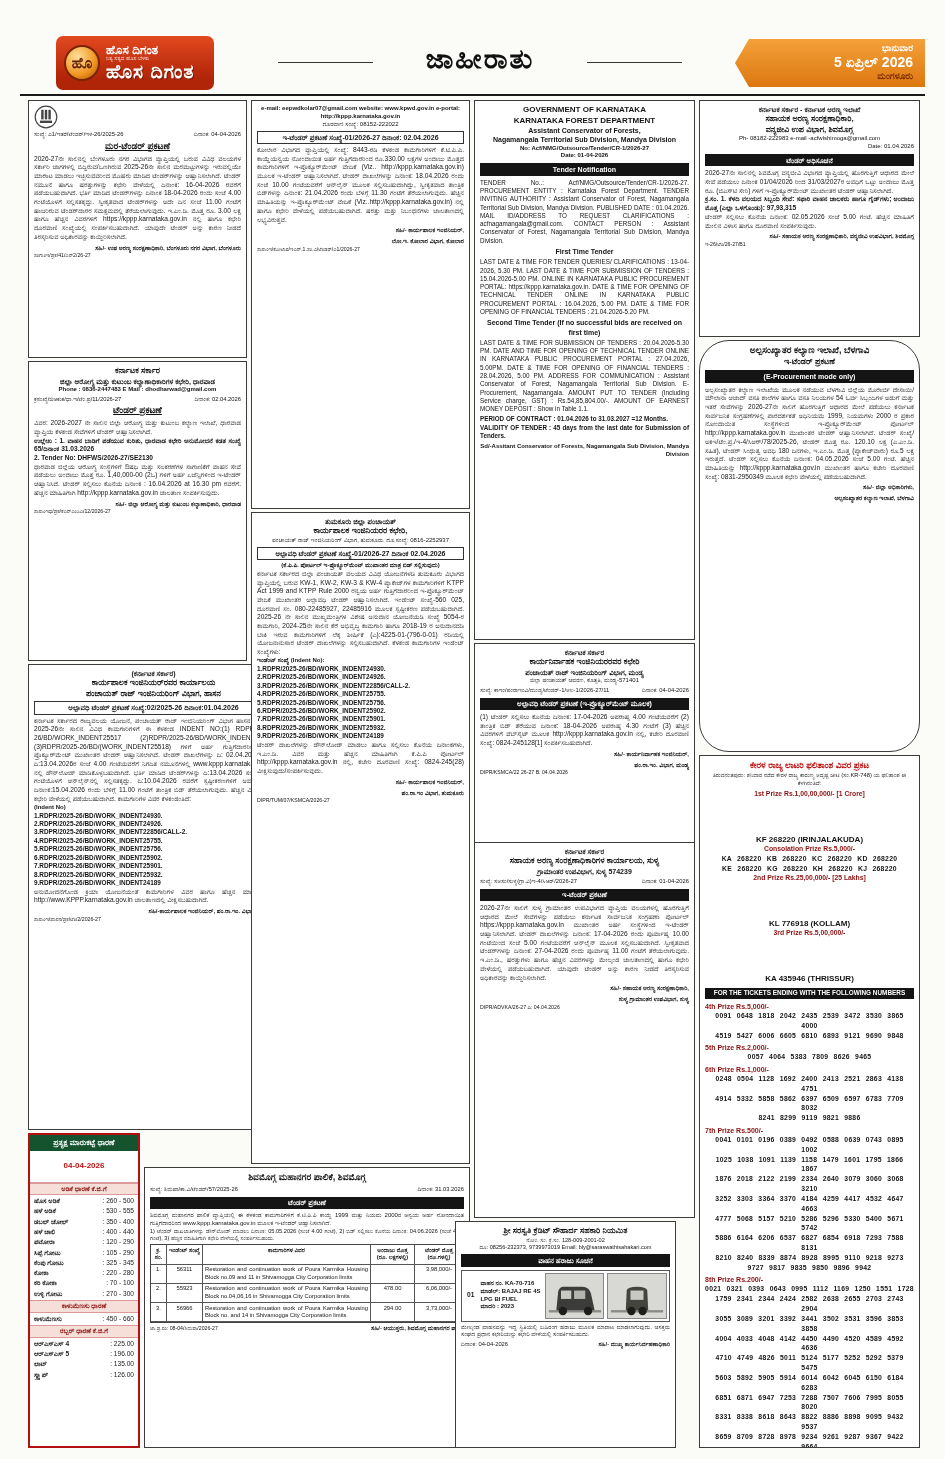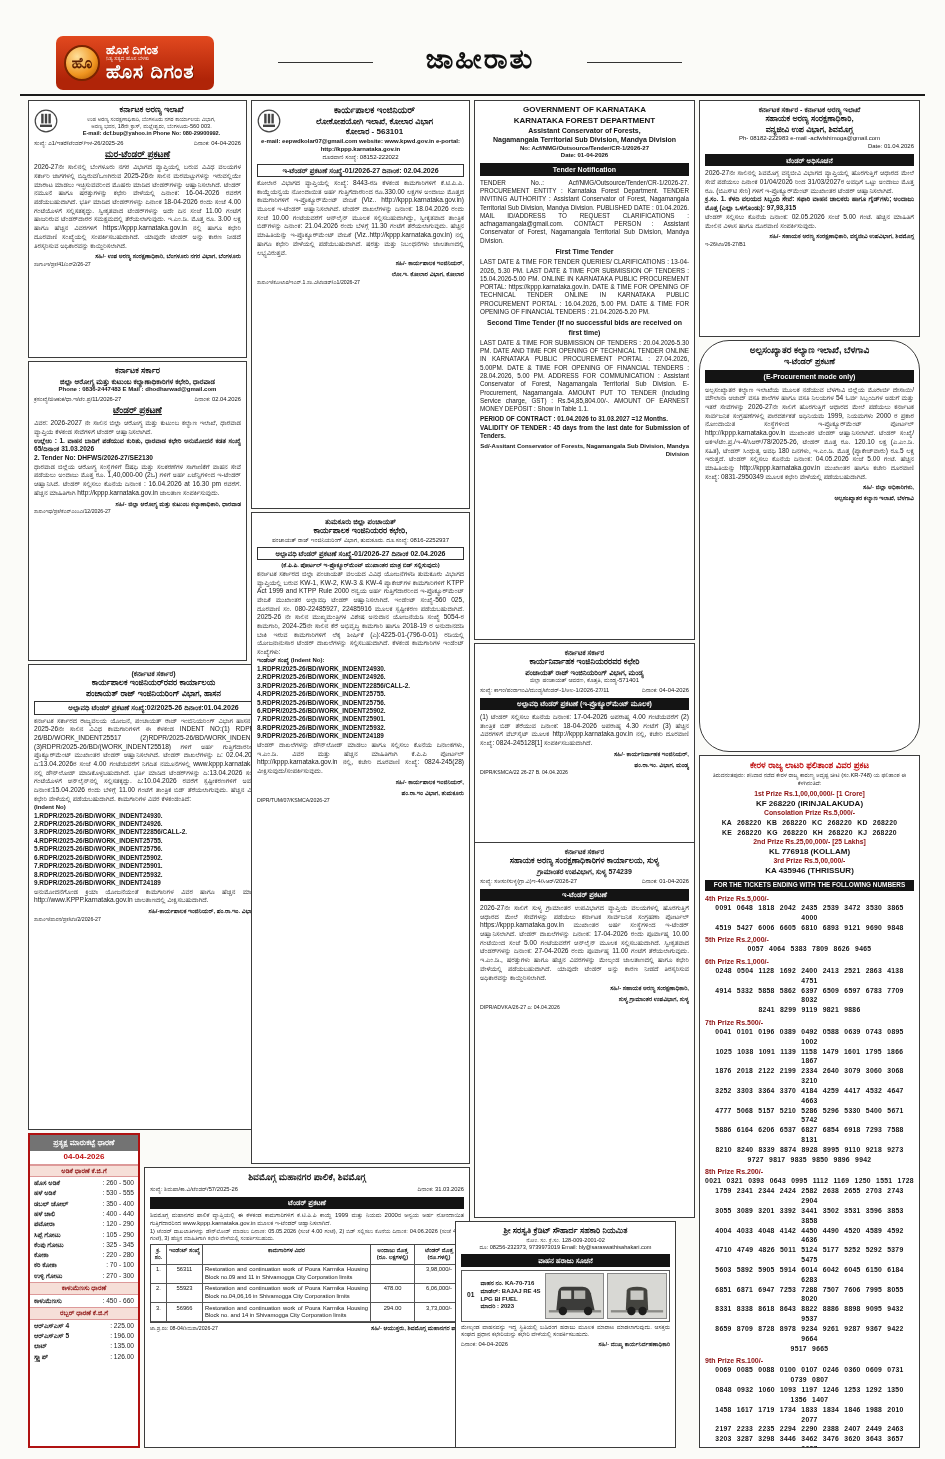--- a/index.html
+++ b/index.html
@@ -45,22 +45,22 @@
   .sign { text-align:right; text-align-last:right; font-weight:bold; margin-top:3px; }
   .adhead { display:flex; gap:4px; align-items:center; }
   .adhead .nat-emblem { flex:none; }
   .adhead-text { flex:1; }
 
   
   .indent-list div { font-weight:bold; font-size:6.4px; text-align:left; text-align-last:left; }
 
   
   .market { padding:0; border:2px solid #b01212; color:#8c0f0f; }
-  .market-title { background:#737373; color:#fff; font-weight:bold; font-size:7.6px; text-align:center; padding:3px 1px; }
-  .market-date { text-align:center; font-weight:bold; color:#c01111; font-size:8px; padding:1px; border-bottom:1px solid #d99; }
+  .market-title { background:#14532d; color:#fff; font-weight:bold; font-size:7.6px; text-align:center; padding:3px 1px; }
+  .market-date { text-align:center; font-weight:bold; color:#c01111; font-size:8px; padding:10px; border-bottom:1px solid #d99; }
   .market-sec { text-align:center; font-weight:bold; background:#f6dfd8; border-top:1px solid #d99; border-bottom:1px solid #d99;
                 color:#8c0f0f; font-size:6.6px; padding:1px; }
   .rates { padding:1px 4px; }
   .rates .rate-row { display:flex; justify-content:space-between; font-size:6.6px; color:#222; padding:.8px 0; }
   .rates .rate-row .cell:first-child { font-weight:bold; }
   .rates .rate-row .cell:last-child::before { content:":  "; }
 
   
   .sm-table { border:1px solid #444; margin-top:2px; }
   .sm-row, .sm-head { display:flex; }
@@ -79,21 +79,21 @@
   .auct-info { width:64px; font-size:6px; font-weight:bold; text-align:left; text-align-last:left; }
   .photo { width:62px; height:46px; background:#d8d8d4; border:1px solid #888; display:flex; align-items:flex-end; justify-content:center; }
   .photo svg { width:56px; height:40px; }
 
   
   .lottery { font-size:6.8px; }
   .lot-title { color:#c01111; font-weight:bold; text-align:center; text-align-last:center; font-size:8.6px; margin-bottom:1px; }
   .lot-intro { font-size:5.8px; text-align:center; text-align-last:center; margin-bottom:2px; }
   .lot-prize { text-align:center; text-align-last:center; font-weight:bold; }
   .lot-prize .plabel { color:#8c0f0f; }
-  .lot-win { text-align:center; text-align-last:center; font-weight:bold; font-size:8px; }
+  .lot-win { text-align:center; text-align-last:center; font-weight:bold; font-size:8px;margin-top:36px; }
   .lot-cons div, .lot-row { text-align:center; text-align-last:center; font-weight:bold; letter-spacing:.3px; word-spacing:3px; line-height:1.45; }
   .lot-label { font-weight:bold; color:#8c0f0f; margin-top:2.5px; font-size:7px; text-align:left; text-align-last:left; }
   .lot-bar { background:#141414; color:#fff; font-weight:bold; text-align:center; text-align-last:center; font-size:6.4px; padding:1.5px; margin:3px 0 1px; }
 
   .nat-emblem { width:24px; height:24px; }
 </style>
 </head>
 <body>
 
 <div class="page">
@@ -102,38 +102,37 @@
     <div class="logo-box">
       <div class="logo-circle">ಹೊ</div>
       <div class="logo-texts">
         <div class="logo-name">ಹೊಸ ದಿಗಂತ</div>
         <div class="logo-tagline">ನಿತ್ಯ ಸತ್ಯದ ಹೊಸ ಬೆಳಕು</div>
         <div class="logo-big">ಹೊಸ ದಿಗಂತ</div>
       </div>
     </div>
     <div class="title-wrap">
       <div class="page-title">ಜಾಹೀರಾತು</div>
+    </div>
+    <div class="date-flag">
+      <div class="df-day">ಭಾನುವಾರ</div>
+      <div class="df-date">5 ಏಪ್ರಿಲ್ 2026</div>
+      <div class="df-city">ಮಂಗಳೂರು</div>
     </div>
   </header>
 
   <section class="ad" style="left:28px;top:100px;width:219px;height:258px;">
     <div class="adhead">
       <svg class="nat-emblem" viewBox="0 0 20 20">
           <circle cx="10" cy="10" r="9" fill="none" stroke="#444"></circle>
           <rect x="6" y="4" width="2" height="8" fill="#444"></rect>
           <rect x="9" y="4" width="2" height="8" fill="#444"></rect>
           <rect x="12" y="4" width="2" height="8" fill="#444"></rect>
           <rect x="5" y="13" width="10" height="2" fill="#444"></rect>
         </svg>
-      <div class="adhead-text">
-        <div class="c b t8">ಕರ್ನಾಟಕ ಅರಣ್ಯ ಇಲಾಖೆ</div>
-        <div class="c t55">ಉಪ ಅರಣ್ಯ ಸಂರಕ್ಷಣಾಧಿಕಾರಿ, ಬೆಂಗಳೂರು ನಗರ ಕಾರ್ಯಾಲಯ ವಿಭಾಗ,</div>
-        <div class="c t55">ಅರಣ್ಯ ಭವನ, 18ನೇ ಕ್ರಾಸ್, ಮಲ್ಲೇಶ್ವರಂ, ಬೆಂಗಳೂರು-560 003.</div>
-        <div class="c t55 b">E-mail: dcf.bup@yahoo.in Phone No: 080-29900992.</div>
-      </div>
     </div>
     <div class="refline">
       <span>ಸಂಖ್ಯೆ: ಎ1/ಇತರೆ/ಟೆಂಡರ್/ಇಳ-26/2025-26</span>
       <span>ದಿನಾಂಕ: 04-04-2026</span>
     </div>
     <div class="headline">ಮರ-ಟೆಂಡರ್ ಪ್ರಕಟಣೆ</div>
     <div>2026-27ನೇ ಸಾಲಿನಲ್ಲಿ ಬೆಂಗಳೂರು ನಗರ ವಿಭಾಗದ ವ್ಯಾಪ್ತಿಯಲ್ಲಿ ಬರುವ ವಿವಿಧ ವಲಯಗಳ ಸರ್ಕಾರಿ ಜಾಗಗಳಲ್ಲಿ ಬಿದ್ದಿರುವ/ಒಣಗಿರುವ 2025-26ನೇ ಸಾಲಿನ ಮರಮಟ್ಟುಗಳನ್ನು ಇರುವಲ್ಲಿಯೇ ಮಾರಾಟ ಮಾಡಲು ಇಚ್ಛಿಸುವವರಿಂದ ಮೊಹರು ಮಾಡಿದ ಟೆಂಡರ್‌ಗಳನ್ನು ಆಹ್ವಾನಿಸಲಾಗಿದೆ. ಟೆಂಡರ್ ನಮೂನೆ ಹಾಗೂ ಷರತ್ತುಗಳನ್ನು ಕಛೇರಿ ವೇಳೆಯಲ್ಲಿ ದಿನಾಂಕ: 16-04-2026 ರವರೆಗೆ ಪಡೆಯಬಹುದಾಗಿದೆ. ಭರ್ತಿ ಮಾಡಿದ ಟೆಂಡರ್‌ಗಳನ್ನು ದಿನಾಂಕ 18-04-2026 ರಂದು ಸಂಜೆ 4.00 ಗಂಟೆಯೊಳಗೆ ಸಲ್ಲಿಸತಕ್ಕದ್ದು. ಸ್ವೀಕೃತವಾದ ಟೆಂಡರ್‌ಗಳನ್ನು ಅದೇ ದಿನ ಸಂಜೆ 11.00 ಗಂಟೆಗೆ ಹಾಜರಿರುವ ಟೆಂಡರ್‌ದಾರರ ಸಮಕ್ಷಮದಲ್ಲಿ ತೆರೆಯಲಾಗುವುದು. ಇ.ಎಂ.ಡಿ. ಮೊತ್ತ ರೂ. 3.00 ಲಕ್ಷ ಹಾಗೂ ಹೆಚ್ಚಿನ ವಿವರಗಳಿಗೆ https://kppp.karnataka.gov.in ನಲ್ಲಿ ಹಾಗೂ ಕಛೇರಿ ದೂರವಾಣಿ ಸಂಖ್ಯೆಯಲ್ಲಿ ಸಂಪರ್ಕಿಸಬಹುದಾಗಿದೆ. ಯಾವುದೇ ಟೆಂಡರ್ ಅನ್ನು ಕಾರಣ ನೀಡದೆ ತಿರಸ್ಕರಿಸುವ ಅಧಿಕಾರವನ್ನು ಕಾಯ್ದಿರಿಸಲಾಗಿದೆ.</div>
     <div class="sign t6">ಸಹಿ/- ಉಪ ಅರಣ್ಯ ಸಂರಕ್ಷಣಾಧಿಕಾರಿ, ಬೆಂಗಳೂರು ನಗರ ವಿಭಾಗ, ಬೆಂಗಳೂರು</div>
     <div class="t5">ಸಂಗಾಂಇ/ಪ್ರಕ/41/ಎಸ್2/26-27</div>
   </section>
@@ -249,34 +248,20 @@
           <span class="cell">135.00</span>
         </div>
         <div class="rate-row">
           <span class="cell">ಸ್ಕ್ರ್ಯಾಪ್</span>
           <span class="cell">126.00</span>
         </div>
       </div>
   </section>
 
   <section class="ad" style="left:251px;top:100px;width:219px;height:409px;">
-    <div class="adhead">
-      <svg class="nat-emblem" viewBox="0 0 20 20">
-          <circle cx="10" cy="10" r="9" fill="none" stroke="#444"></circle>
-          <rect x="6" y="4" width="2" height="8" fill="#444"></rect>
-          <rect x="9" y="4" width="2" height="8" fill="#444"></rect>
-          <rect x="12" y="4" width="2" height="8" fill="#444"></rect>
-          <rect x="5" y="13" width="10" height="2" fill="#444"></rect>
-        </svg>
-      <div class="adhead-text">
-        <div class="c b t9">ಕಾರ್ಯಪಾಲಕ ಇಂಜಿನಿಯರ್</div>
-        <div class="c b t8">ಲೋಕೋಪಯೋಗಿ ಇಲಾಖೆ, ಕೋಲಾರ ವಿಭಾಗ</div>
-        <div class="c b t8">ಕೋಲಾರ - 563101</div>
-      </div>
-    </div>
     <div class="c b t6">e-mail: eepwdkolar07@gmail.com website: www.kpwd.gov.in e-portal: http://kppp.karnataka.gov.in</div>
     <div class="c t6">ದೂರವಾಣಿ ಸಂಖ್ಯೆ: 08152-222022</div>
     <div class="boxline t7">ಇ-ಟೆಂಡರ್ ಪ್ರಕಟಣೆ ಸಂಖ್ಯೆ-01/2026-27 ದಿನಾಂಕ: 02.04.2026</div>
     <div>ಕೋಲಾರ ವಿಭಾಗದ ವ್ಯಾಪ್ತಿಯಲ್ಲಿ ಸಂಖ್ಯೆ: 8443-ರಡಿ ಕೆಳಕಂಡ ಕಾಮಗಾರಿಗಳಿಗೆ ಕೆ.ಟಿ.ಪಿ.ಪಿ. ಕಾಯ್ದೆಯನ್ವಯ ನೋಂದಾಯಿತ ಅರ್ಹ ಗುತ್ತಿಗೆದಾರರಿಂದ ರೂ.330.00 ಲಕ್ಷಗಳ ಅಂದಾಜು ಮೊತ್ತದ ಕಾಮಗಾರಿಗಳಿಗೆ ಇ-ಪ್ರೊಕ್ಯೂರ್‌ಮೆಂಟ್ ವೇದಿಕೆ (Viz.. http://kppp.karnataka.gov.in) ಮೂಲಕ ಇ-ಟೆಂಡರ್ ಆಹ್ವಾನಿಸಲಾಗಿದೆ. ಟೆಂಡರ್ ದಾಖಲೆಗಳನ್ನು ದಿನಾಂಕ: 18.04.2026 ರಂದು ಸಂಜೆ 10.00 ಗಂಟೆಯವರೆಗೆ ಆನ್‌ಲೈನ್ ಮೂಲಕ ಸಲ್ಲಿಸಬಹುದಾಗಿದ್ದು, ಸ್ವೀಕೃತವಾದ ತಾಂತ್ರಿಕ ಬಿಡ್‌ಗಳನ್ನು ದಿನಾಂಕ: 21.04.2026 ರಂದು ಬೆಳಗ್ಗೆ 11.30 ಗಂಟೆಗೆ ತೆರೆಯಲಾಗುವುದು. ಹೆಚ್ಚಿನ ಮಾಹಿತಿಯನ್ನು ಇ-ಪ್ರೊಕ್ಯೂರ್‌ಮೆಂಟ್ ವೇದಿಕೆ (Viz..http://kppp.karnataka.gov.in) ನಲ್ಲಿ ಹಾಗೂ ಕಛೇರಿ ವೇಳೆಯಲ್ಲಿ ಪಡೆಯಬಹುದಾಗಿದೆ. ಷರತ್ತು ಮತ್ತು ನಿಬಂಧನೆಗಳು ಜಾಲತಾಣದಲ್ಲಿ ಲಭ್ಯವಿರುತ್ತವೆ.</div>
     <div class="sign t6">ಸಹಿ/- ಕಾರ್ಯಪಾಲಕ ಇಂಜಿನಿಯರ್,</div>
     <div class="sign t6">ಲೋ.ಇ. ಕೋಲಾರ ವಿಭಾಗ, ಕೋಲಾರ</div>
     <div class="t5">ಸಾಸಾಂಇ/ಕೋಲಾರ/ಇಎಸ್.1.ಸಂ.ವಿ/ಟೆಂಡರ್/ಎ1/2026-27</div>
   </section>
 
   <section class="ad" style="left:251px;top:512px;width:219px;height:652px;">

